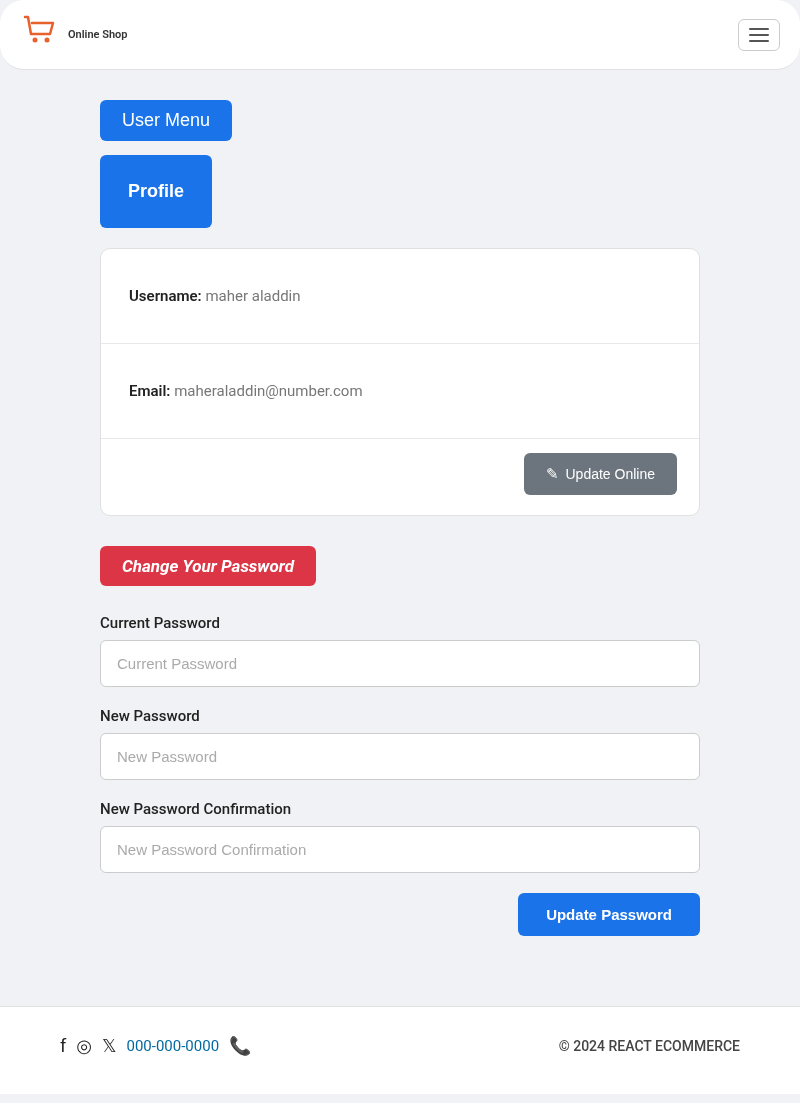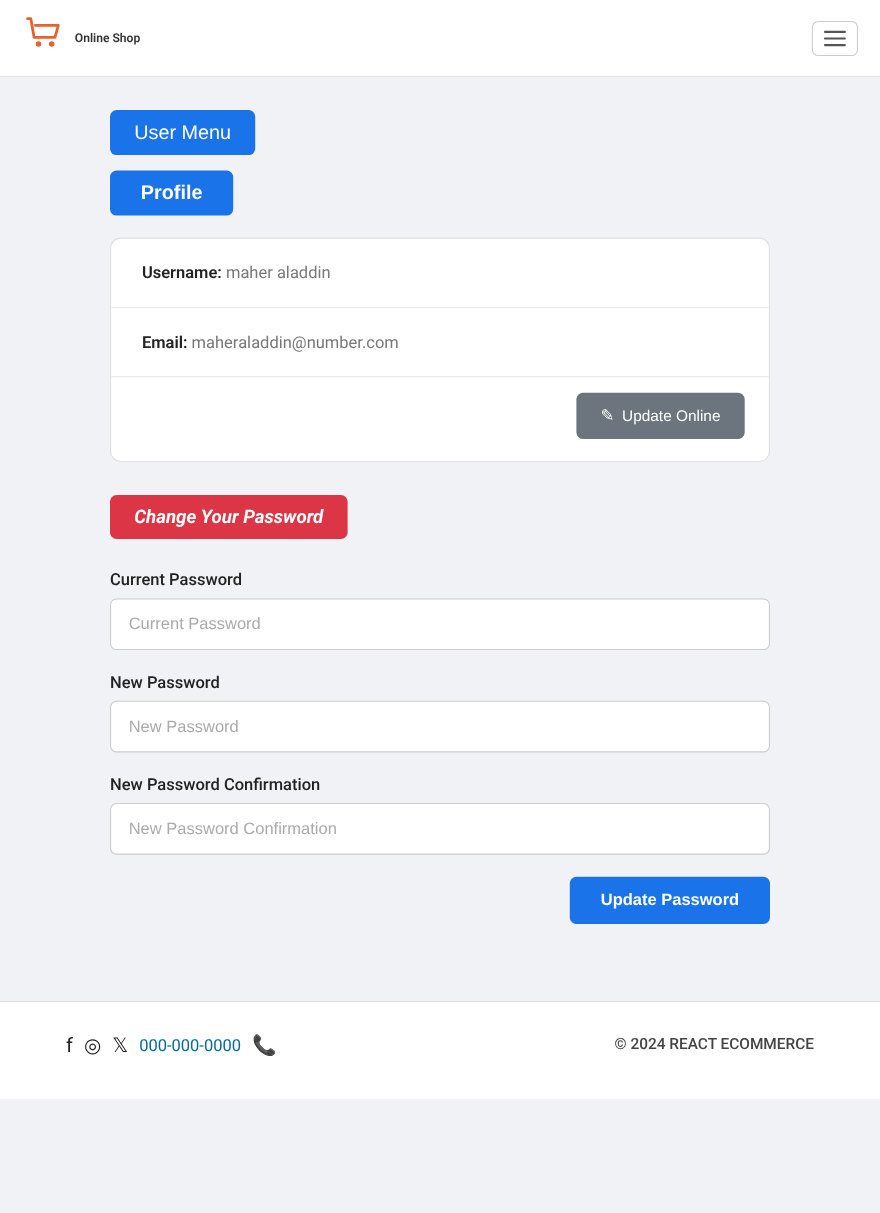--- a/index.html
+++ b/index.html
@@ -16,20 +16,21 @@
 
     
     .navbar {
       background: #ffffff;
       border-bottom: 1px solid #e0e0e0;
       height: 70px;
       display: flex;
       align-items: center;
       justify-content: space-between;
       padding: 0 20px;
+      border-radius: 24px;
     }
     .logo-area {
       display: flex;
       align-items: center;
       gap: 8px;
     }
     .logo-icon {
       color: #e8612c;
       font-size: 28px;
     }
@@ -77,40 +78,40 @@
       cursor: pointer;
       margin-bottom: 14px;
       display: inline-block;
     }
 
     .btn-profile {
       background: #1a73e8;
       color: #fff;
       border: none;
       border-radius: 6px;
-      padding: 10px 28px;
+      padding: 26px 28px;
       font-size: 18px;
       font-weight: 700;
       cursor: pointer;
       margin-bottom: 20px;
       display: inline-block;
     }
 
     
     .profile-card {
       background: #fff;
       border-radius: 10px;
       border: 1px solid #e0e0e0;
       padding: 0;
       margin-bottom: 30px;
       overflow: hidden;
     }
 
     .profile-row {
-      padding: 22px 28px;
+      padding: 38px 28px;
       border-bottom: 1px solid #e8e8e8;
       font-size: 15px;
       color: #333;
     }
     .profile-row:last-of-type {
       border-bottom: none;
     }
     .profile-row .label {
       font-weight: 600;
       color: #222;

